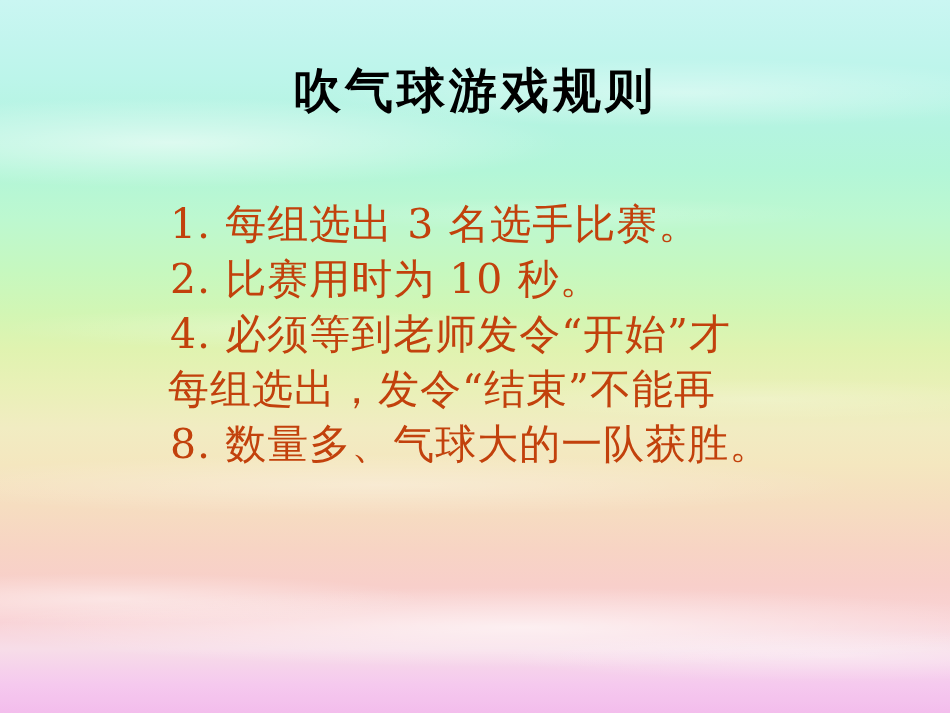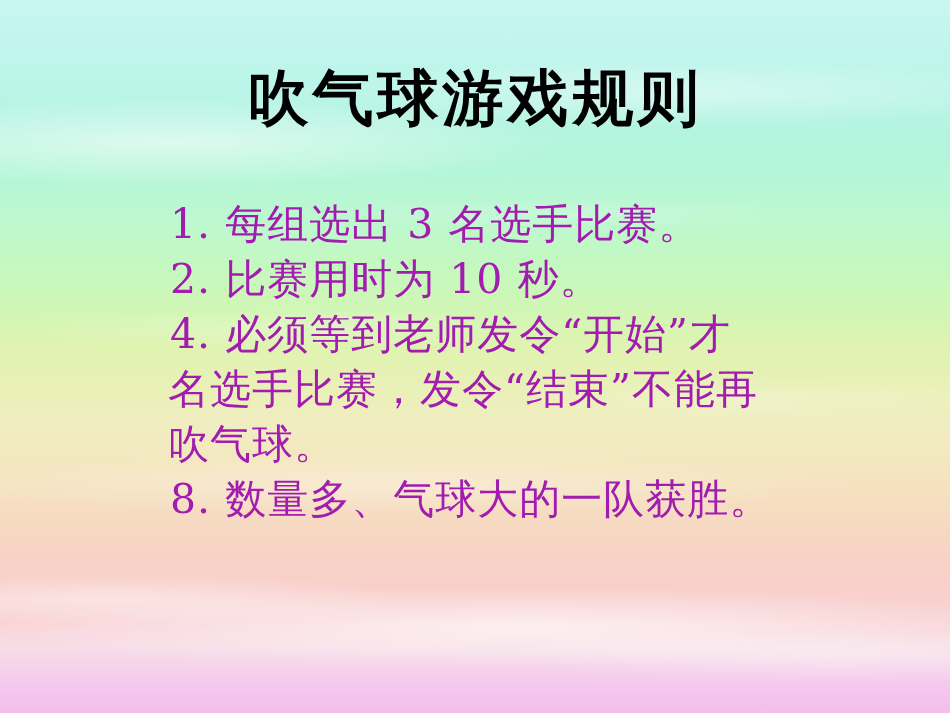--- a/index.html
+++ b/index.html
@@ -69,34 +69,34 @@
 
   
   .title {
     position: absolute;
     top: 64px;
     left: 0;
     width: 950px;
     text-align: center;
     font-family: "DejaVu Serif", "Liberation Serif", serif;
     font-weight: bold;
-    font-size: 61px;
+    font-size: 48px;
     line-height: 1.12;
     letter-spacing: 4px;
     color: #000000;
     white-space: nowrap;
   }
 
   
   .rules {
     position: absolute;
     top: 197px;
     left: 170px;
     width: 700px;
-    color: #a21caf;
+    color: #c2410c;
     font-family: "DejaVu Serif", "Liberation Serif", serif;
     font-size: 41px;
     line-height: 55px;
     letter-spacing: 1px;
   }
 
   .rule-line {
     white-space: nowrap;
   }
   .rule-line.cont {
@@ -111,18 +111,17 @@
   <div class="bg-base"></div>
   <div class="bg-cloud-a"></div>
   <div class="bg-cloud-b"></div>
 
   <div class="title">吹气球游戏规则</div>
 
   <div class="rules">
     <div class="rule-line">1.  每组选出 3 名选手比赛。</div>
     <div class="rule-line">2.  比赛用时为 10 秒。</div>
     <div class="rule-line">4.  必须等到老师发令“开始”才</div>
-    <div class="rule-line cont">名选手比赛，发令“结束”不能再</div>
-    <div class="rule-line cont">吹气球。</div>
+    <div class="rule-line cont">每组选出，发令“结束”不能再</div>
     <div class="rule-line">8.  数量多、气球大的一队获胜。</div>
   </div>
 
 </div>
 
 </body></html>

